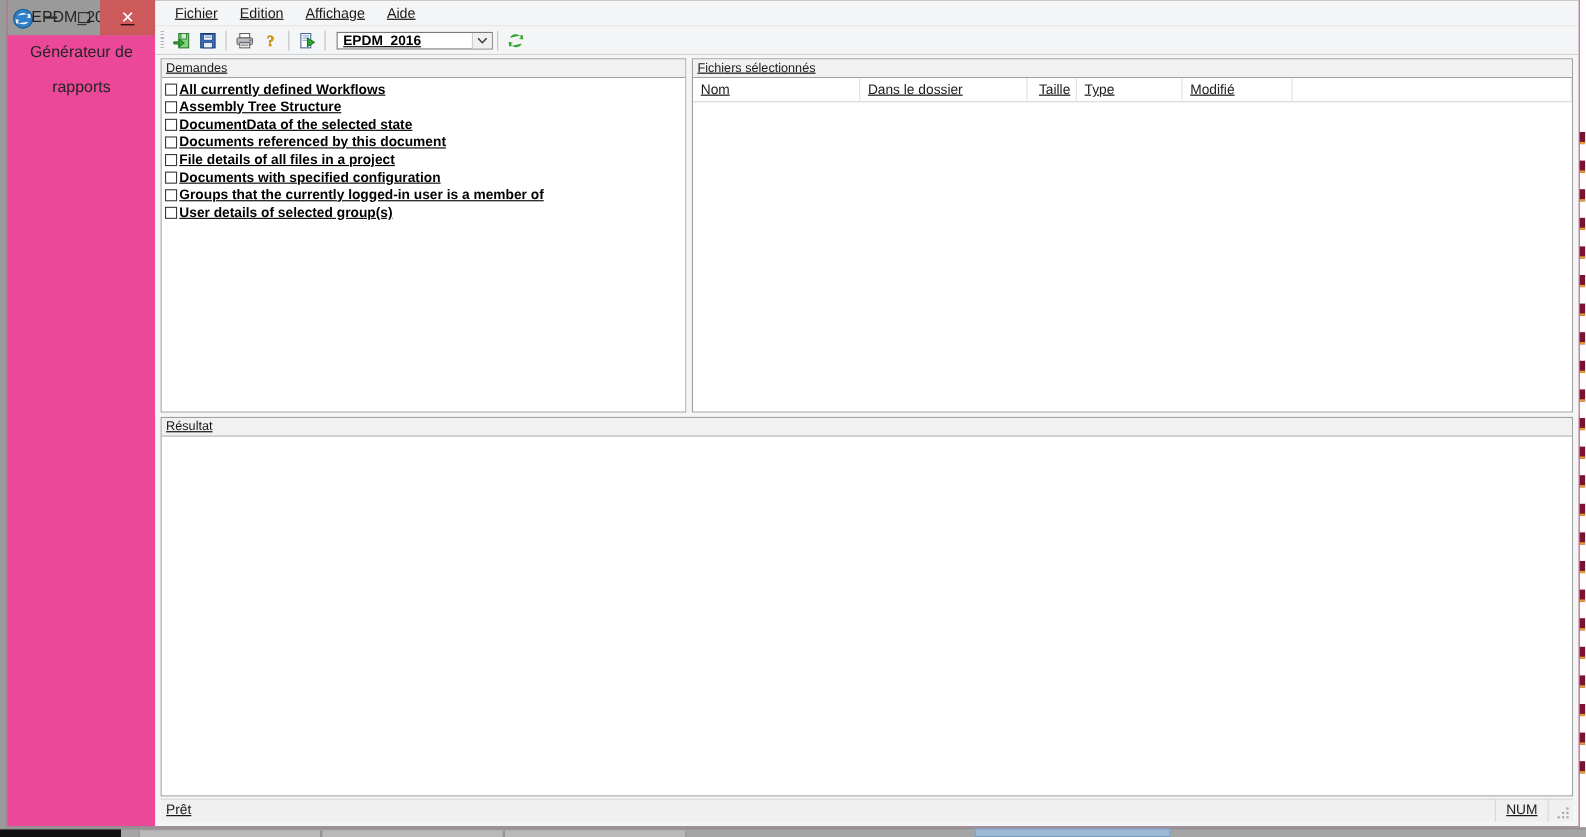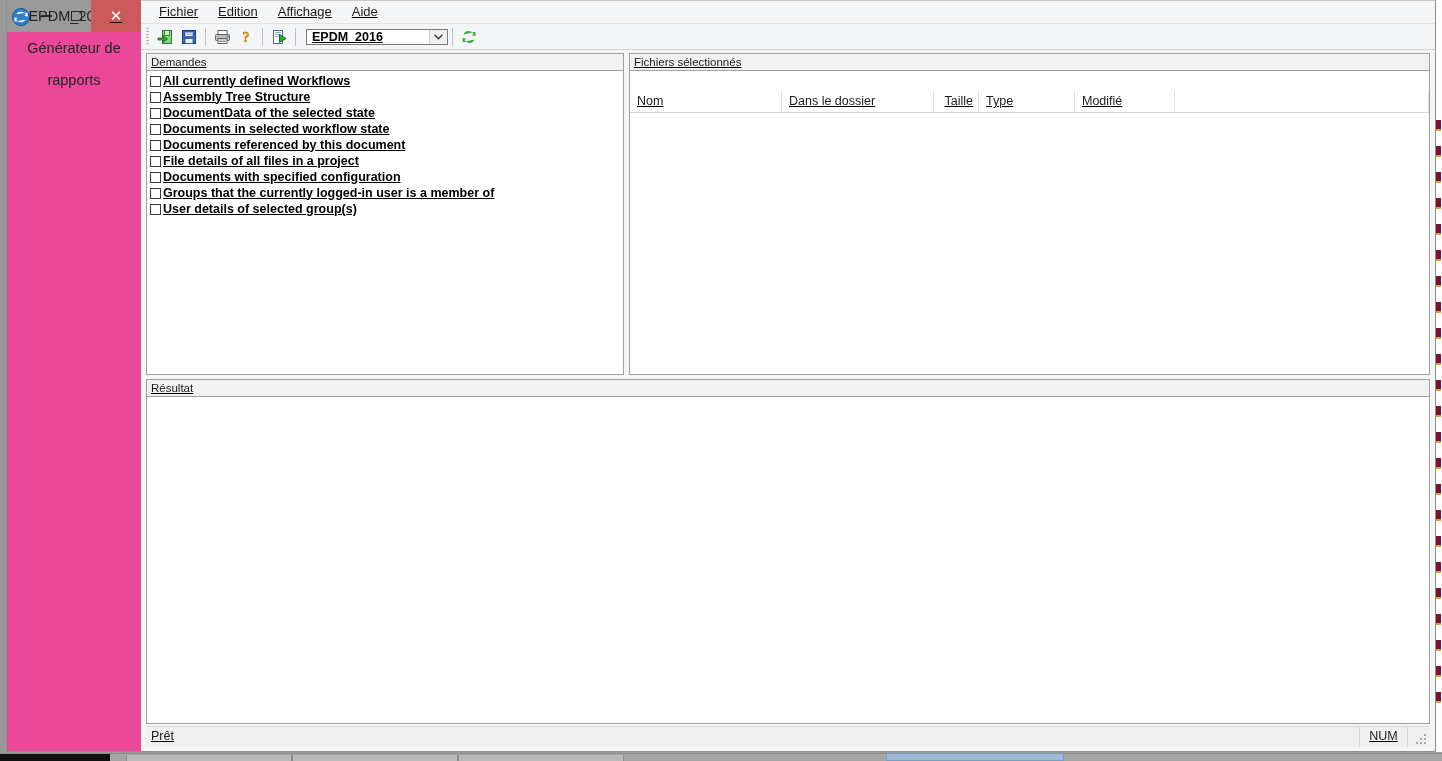--- a/index.html
+++ b/index.html
@@ -195,21 +195,21 @@
     background: #f1f1f1;
     border-bottom: 1px solid #a0a0a0;
     font-size: 11.5px; color: #1b1b1b;
     line-height: 16px; padding-left: 4px;
     font-family: "Liberation Sans", sans-serif;
   }
   .pane-body { flex: 1 1 auto; background: #ffffff; overflow: hidden; }
 
   #pane-requests { width: 478px; flex: 0 0 478px; }
   .pane-splitter { width: 5px; flex: 0 0 5px; background: #f4f5f7; }
-  #pane-files { flex: 1 1 auto; gap: 20px; }
+  #pane-files { flex: 1 1 auto; }
 
   
   .chk-list { padding: 2px 0 0 2px; }
   .chk-row {
     display: flex; align-items: center; height: 16px;
     padding-left: 1px;
   }
   .chk-box {
     width: 11px; height: 11px; flex: 0 0 11px;
     border: 1px solid #3a3a3a;
@@ -441,24 +441,20 @@
               <div class="chk-row">
                 <span class="chk-box"></span>
                 <span class="chk-label">Assembly Tree Structure</span>
               </div>
               <div class="chk-row">
                 <span class="chk-box"></span>
                 <span class="chk-label">DocumentData of the selected state</span>
               </div>
               <div class="chk-row">
                 <span class="chk-box"></span>
-                <span class="chk-label">Documents in selected workflow state</span>
-              </div>
-              <div class="chk-row">
-                <span class="chk-box"></span>
                 <span class="chk-label">Documents referenced by this document</span>
               </div>
               <div class="chk-row">
                 <span class="chk-box"></span>
                 <span class="chk-label">File details of all files in a project</span>
               </div>
               <div class="chk-row">
                 <span class="chk-box"></span>
                 <span class="chk-label">Documents with specified configuration</span>
               </div>

